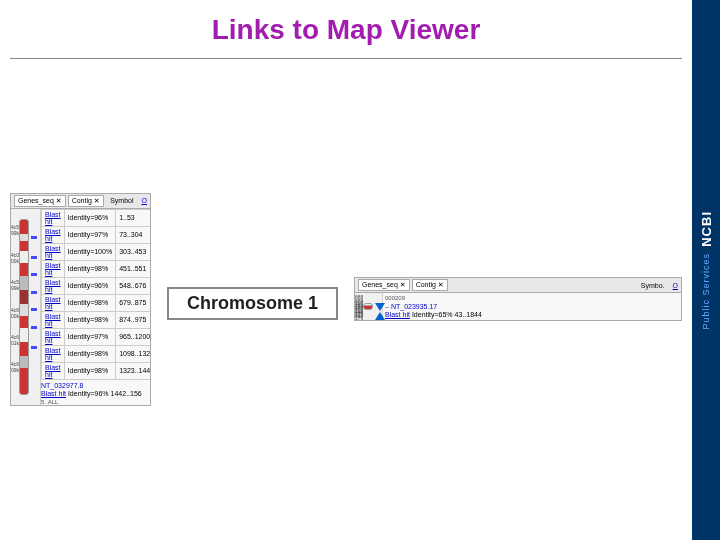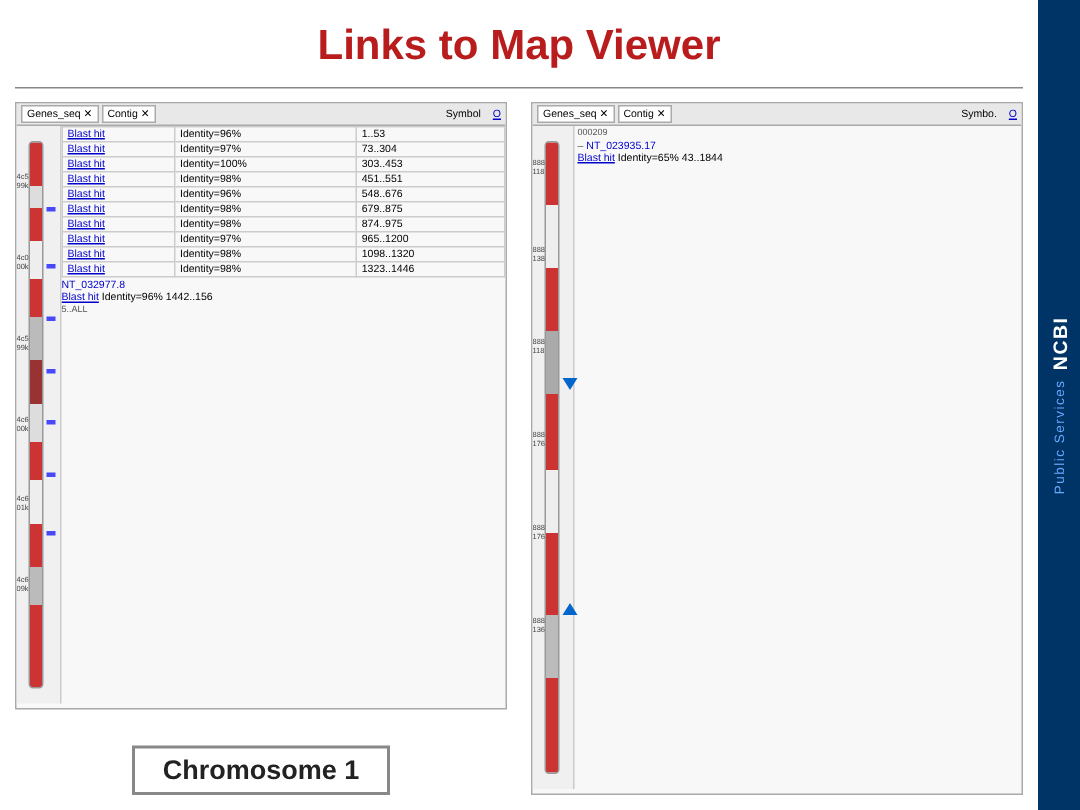--- a/index.html
+++ b/index.html
@@ -57,21 +57,21 @@
 
     
     .page-title {
       position: absolute;
       top: 14px;
       left: 0;
       right: 0;
       text-align: center;
       font-size: 28px;
       font-weight: bold;
-      color: #b91c1c;
+      color: #a21caf;
     }
 
     
     .title-divider {
       position: absolute;
       top: 58px;
       left: 10px;
       right: 10px;
       height: 1px;
       background: #888888;
@@ -86,21 +86,21 @@
       bottom: 10px;
       display: flex;
       flex-direction: row;
       gap: 16px;
     }
 
     
     .chr-panel {
       flex: 1;
       display: flex;
-      flex-direction: column;
+      flex-direction: row;
       align-items: center;
       gap: 16px;
     }
 
     
     .map-image {
       flex: 1;
       width: 100%;
       border: 1px solid #aaaaaa;
       background: #f8f8f8;

